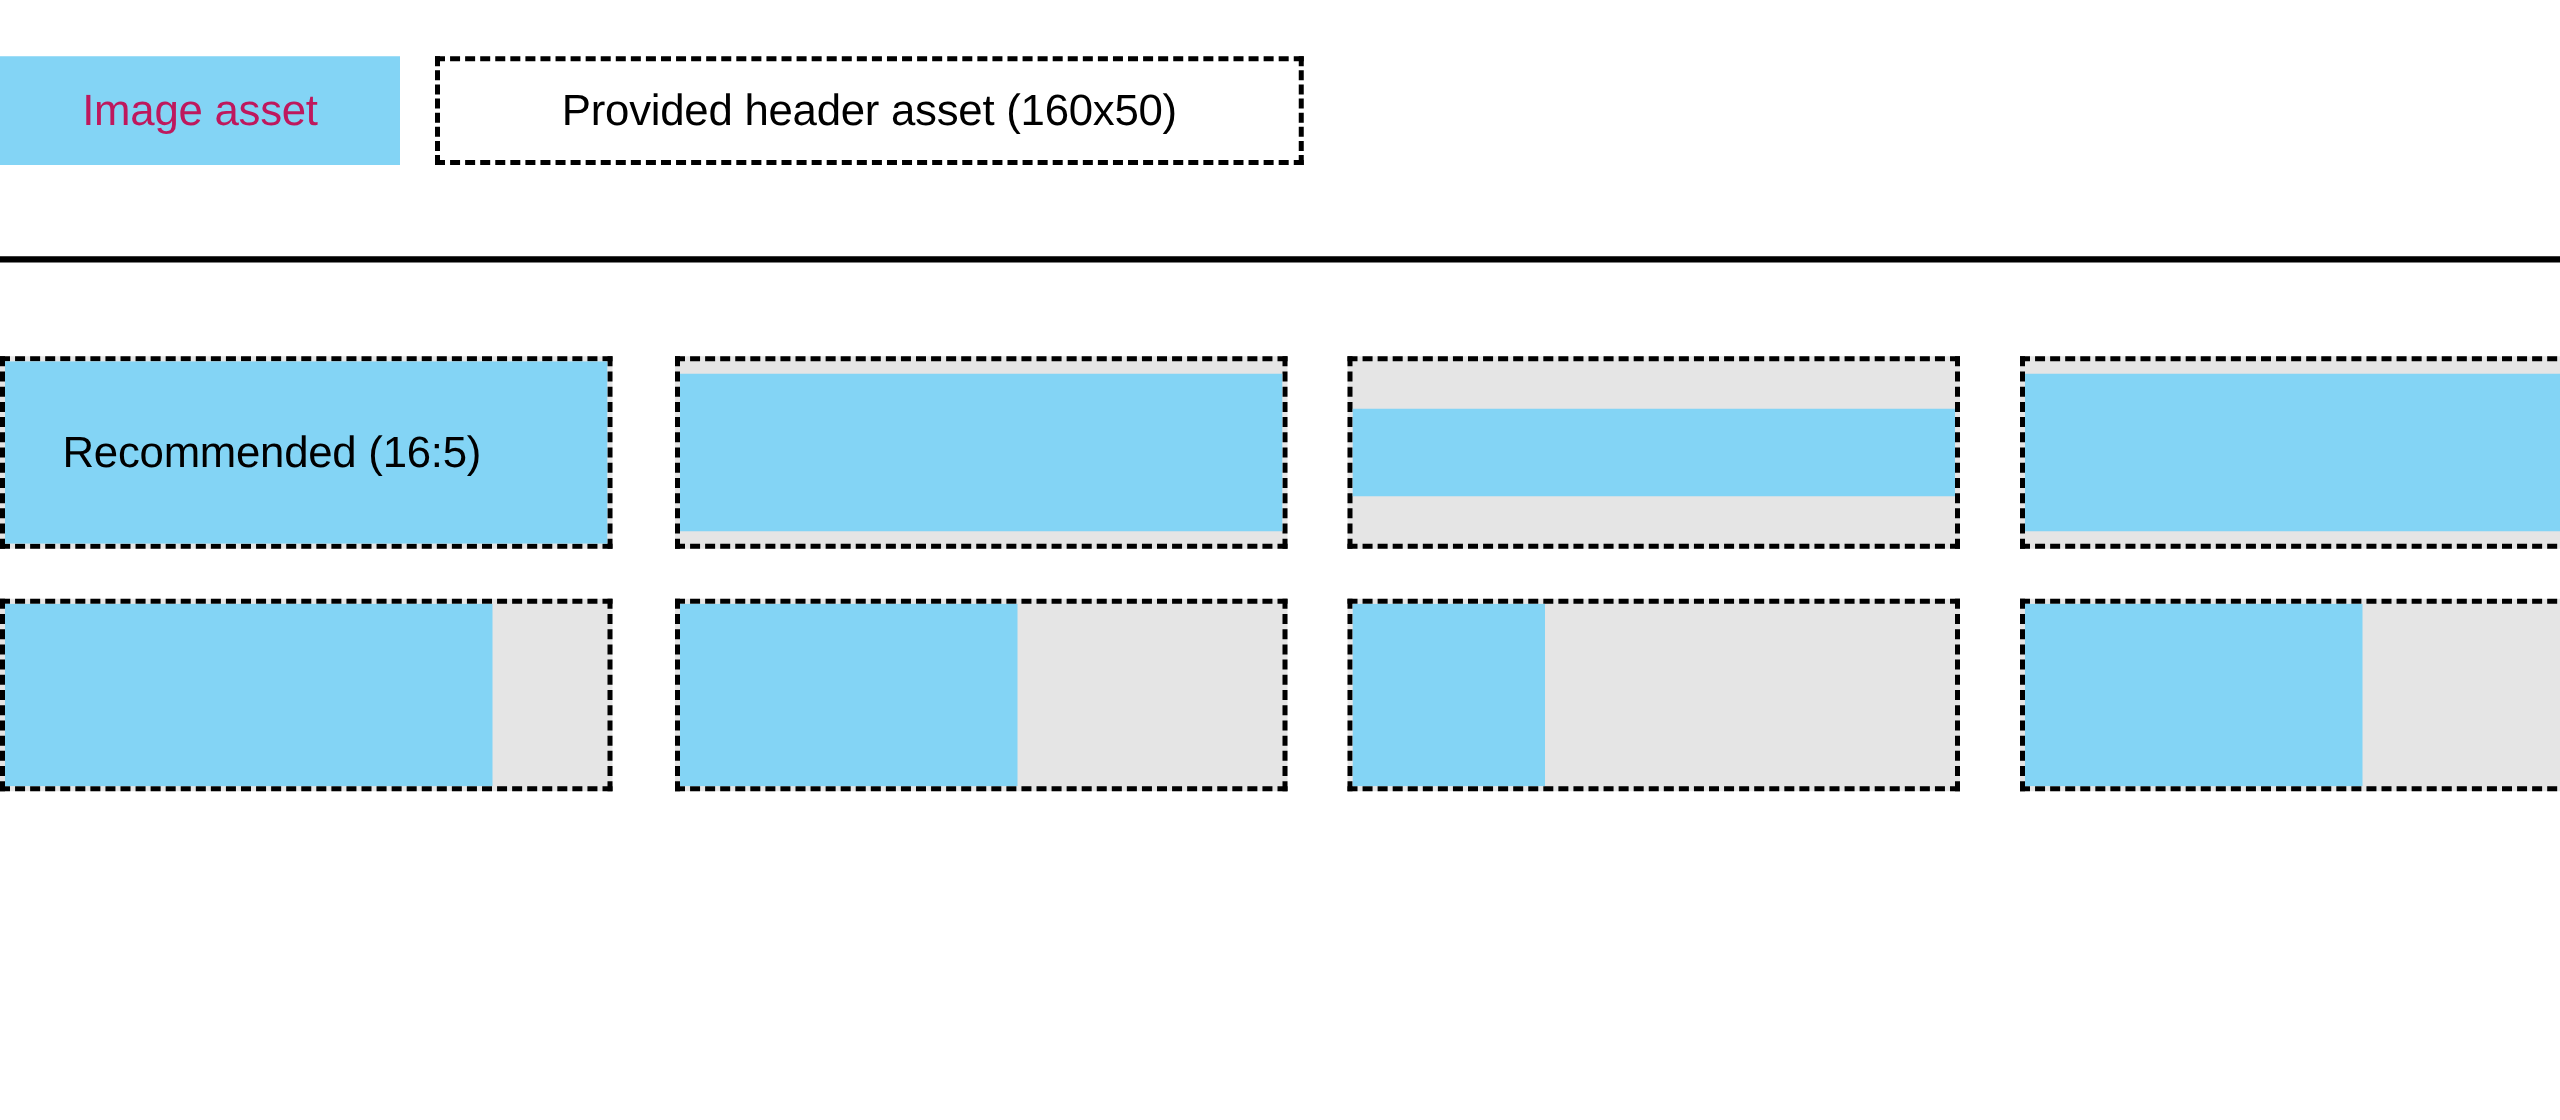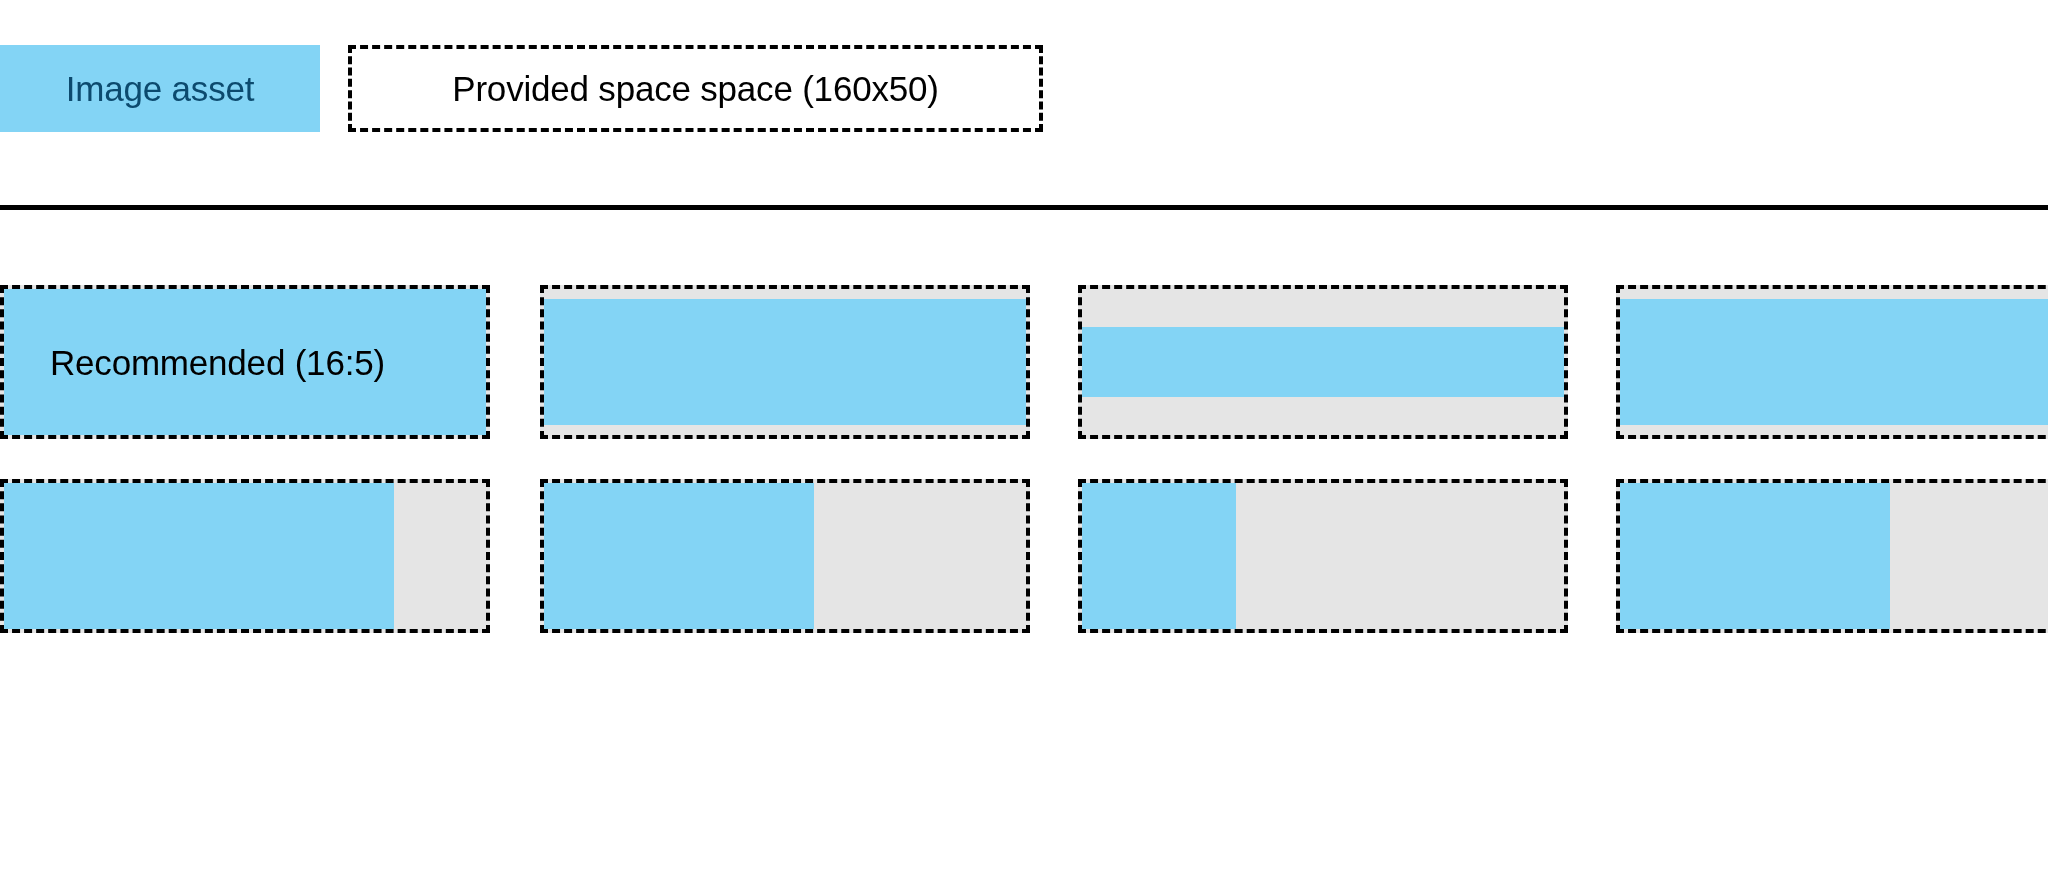--- a/index.html
+++ b/index.html
@@ -35,21 +35,21 @@
     height: 87px;
     background: #83D4F5;
     display: flex;
     align-items: center;
     justify-content: center;
   }
   #image-asset-swatch .swatch-label {
     font-size: 35px;
     line-height: 1;
     letter-spacing: -0.2px;
-    color: #0c4a6e;
+    color: #be185d;
   }
 
   #header-space-box {
     position: absolute;
     left: 348px;
     top: 0;
     width: 695px;
     height: 87px;
     box-sizing: border-box;
     border: 4px dashed #000000;
@@ -140,21 +140,21 @@
 </head>
 <body>
 
 <div id="header-band">
 
   <div id="image-asset-swatch" style="background: rgb(131, 212, 245);">
     <span class="swatch-label">Image asset</span>
   </div>
 
   <div id="header-space-box" style="border-color: rgb(0, 0, 0);">
-    <span class="box-label">Provided space space (160x50)</span>
+    <span class="box-label">Provided header asset (160x50)</span>
   </div>
 
 </div>
 
 <div id="divider" style="background: rgb(0, 0, 0);"></div>
 
 <div class="ratio-row" id="row-vertical">
 
   <div class="ratio-box slot-0" style="border-color: rgb(0, 0, 0);">
     <div class="fill v" style="height: 100%; top: 0%; background: rgb(131, 212, 245);"></div>

